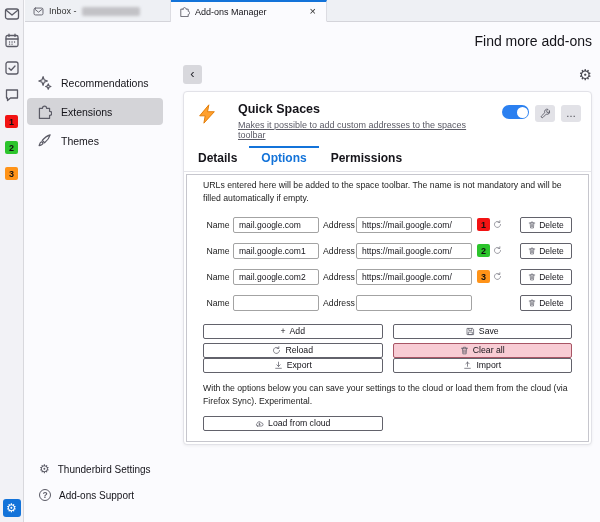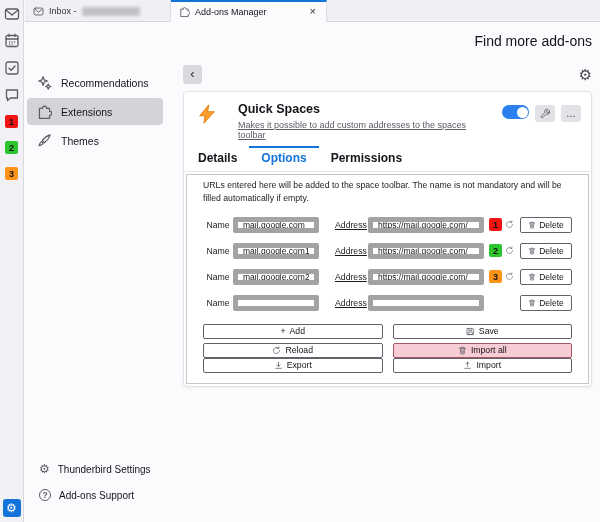--- a/index.html
+++ b/index.html
@@ -82,22 +82,22 @@
   .dtab.selected { color: #1373d9; border-top-color: #1373d9; }
 
   
   .opts { margin: 2px; border: 1px solid #c6c6cd; padding: 4px 16px 10px; background: #fff; }
   .h-section { font-size: 16.5px; font-weight: 700; letter-spacing: .1px; margin: 9px 0 11px; color: #000; }
   .body-text { font-size: 8.7px; line-height: 1.55; color: #1c1c1c; margin-bottom: 11px; }
 
   .frow { display: flex; align-items: center; height: 16px; margin-bottom: 10px; }
   .flabel { font-size: 8.7px; color: #1c1c1c; }
   .flabel.name { width: 30px; text-align: center; }
-  .flabel.addr { width: 33px; margin-left: 16px; text-decoration: underline; }
-  .tinput { height: 16px; border: 5px solid #a3a3a3; border-radius: 2px; padding: 0 5px;
+  .flabel.addr { width: 33px; margin-left: 4px; }
+  .tinput { height: 16px; border: 1px solid #a3a3a3; border-radius: 2px; padding: 0 5px;
     font-size: 8.5px; font-family: inherit; color: #15141a; background: #fff; }
   .tinput.name { width: 86px; }
   .tinput.addr { width: 116px; }
   .row-badge { width: 13px; height: 13px; border-radius: 2px; margin-left: 5px; flex: none;
     display: flex; align-items: center; justify-content: center; font-size: 9px; font-weight: 700; color: #111; }
   .row-badge.hidden { visibility: hidden; }
   .row-sync { width: 9px; height: 9px; margin-left: 3px; }
   .row-sync .ic, .row-sync.ic { stroke: #7a7a84; }
   .del-btn { margin-left: auto; width: 52px; height: 16px; border: 1px solid #62626b; border-radius: 2px;
     background: #fff; display: flex; align-items: center; justify-content: center; gap: 3px;
@@ -388,38 +388,45 @@
           <button class="big-btn">
             <svg class="ic">
                 <use href="#i-refresh"></use>
               </svg>
             <span>Reload</span>
           </button>
           <button class="big-btn danger" style="background: rgb(248, 204, 212);">
             <svg class="ic">
                 <use href="#i-trash"></use>
               </svg>
-            <span>Import all</span>
+            <span>Clear all</span>
           </button>
         </div>
 
         <div class="btn-grid" style="margin-top:0">
           <button class="big-btn">
             <svg class="ic">
                 <use href="#i-download"></use>
               </svg>
             <span>Export</span>
           </button>
           <button class="big-btn">
             <svg class="ic">
                 <use href="#i-upload"></use>
               </svg>
             <span>Import</span>
           </button>
         </div>
 
+        <p class="body-text" style="margin:9px 0 7px">With the options below you can save your settings to the cloud or load them from the cloud (via Firefox Sync). Experimental.</p>
 
         <div class="btn-grid" style="margin-top:0">
+          <button class="big-btn">
+            <svg class="ic">
+                <use href="#i-cloud-down"></use>
+              </svg>
+            <span>Load from cloud</span>
+          </button>
         </div>
       </div>
     </div>
   </div>
 </div>
 
 </body></html>

